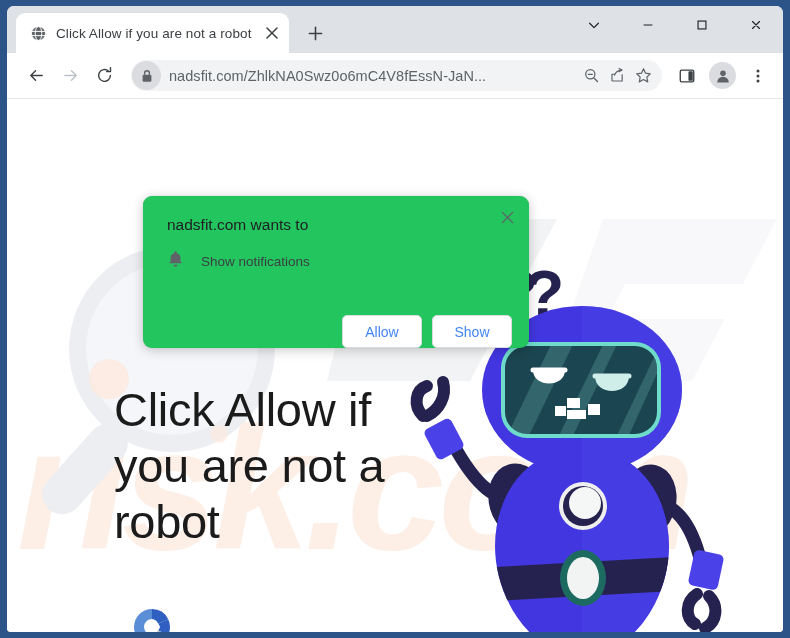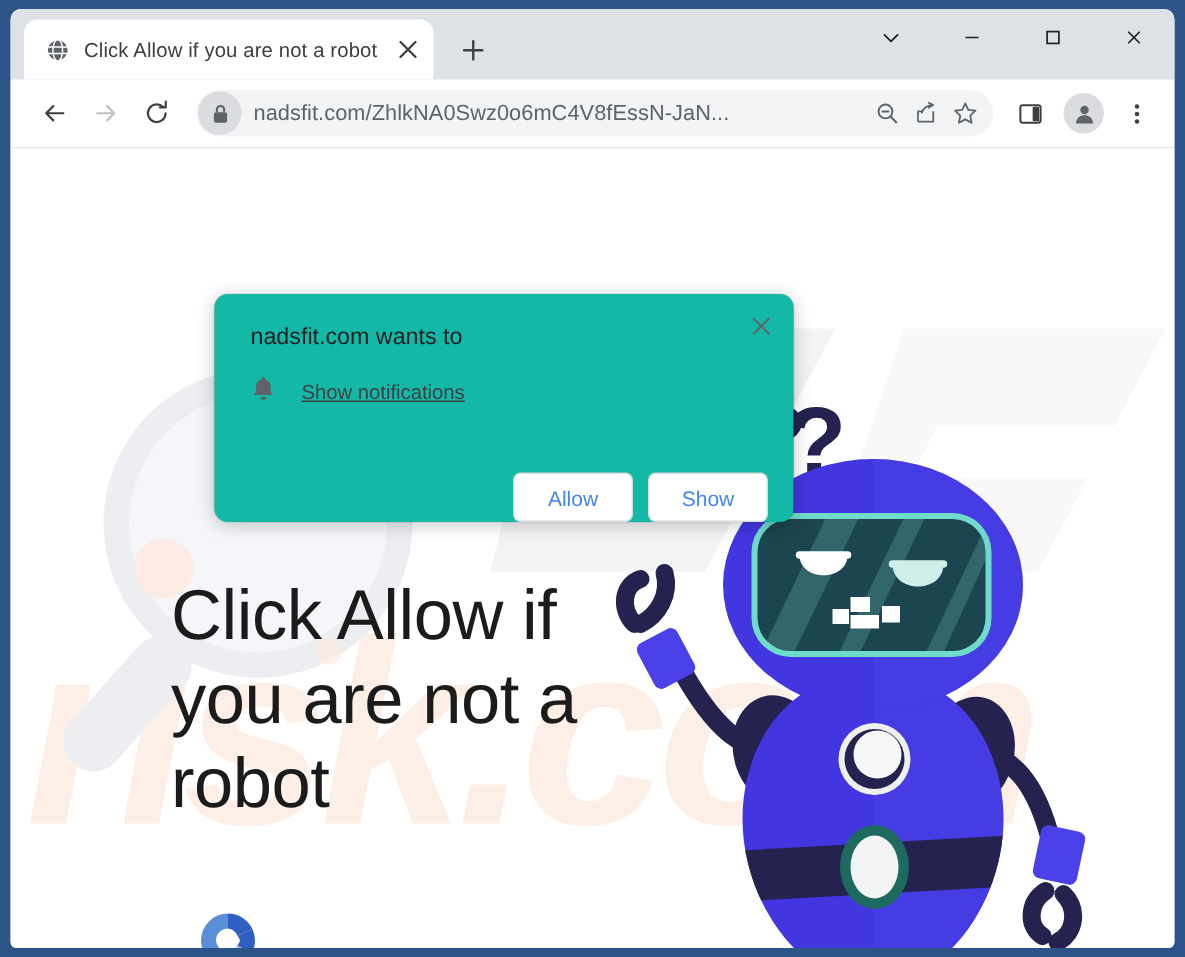--- a/index.html
+++ b/index.html
@@ -175,21 +175,21 @@
     left: 110px; top: 506px;
     width: 70px;
     text-align: center;
   }
 
   
   .dialog {
     position: absolute;
     left: 136px; top: 97px;
     width: 386px; height: 152px;
-    background: #14b8a6;
+    background: #22c55e;
     border-radius: 9px;
     box-shadow: 0 2px 12px rgba(0,0,0,.22), 0 0 1px rgba(0,0,0,.25);
     z-index: 20;
   }
   .dialog-close {
     position: absolute;
     right: 9px; top: 8px;
     width: 26px; height: 26px;
     display: flex; align-items: center; justify-content: center;
   }
@@ -199,21 +199,21 @@
     font-size: 15.5px;
     color: #202124;
   }
   .dialog-perm {
     position: absolute;
     left: 24px; top: 54px;
     display: flex;
     align-items: center;
     gap: 17px;
   }
-  .perm-text { font-size: 13.5px; color: #3c4043; text-decoration: underline; }
+  .perm-text { font-size: 13.5px; color: #3c4043; }
   .dialog-actions {
     position: absolute;
     right: 17px; bottom: 0;
     display: flex;
     gap: 10px;
   }
   .dlg-btn {
     min-width: 80px;
     height: 33px;
     padding: 0 18px;

